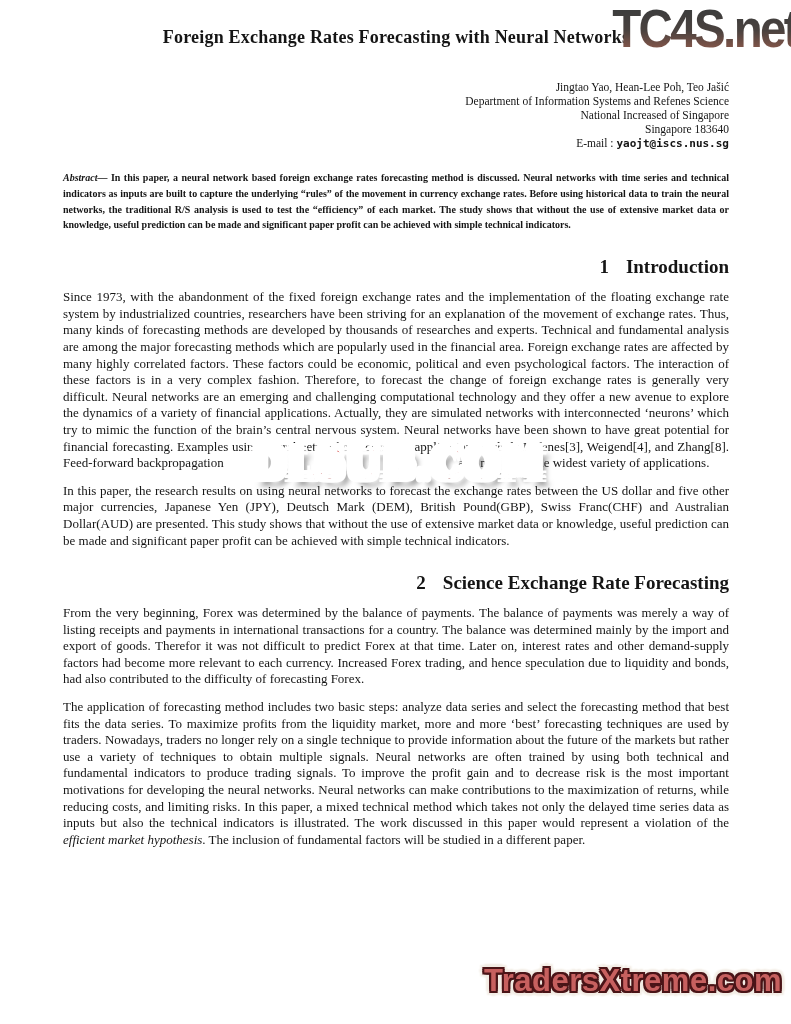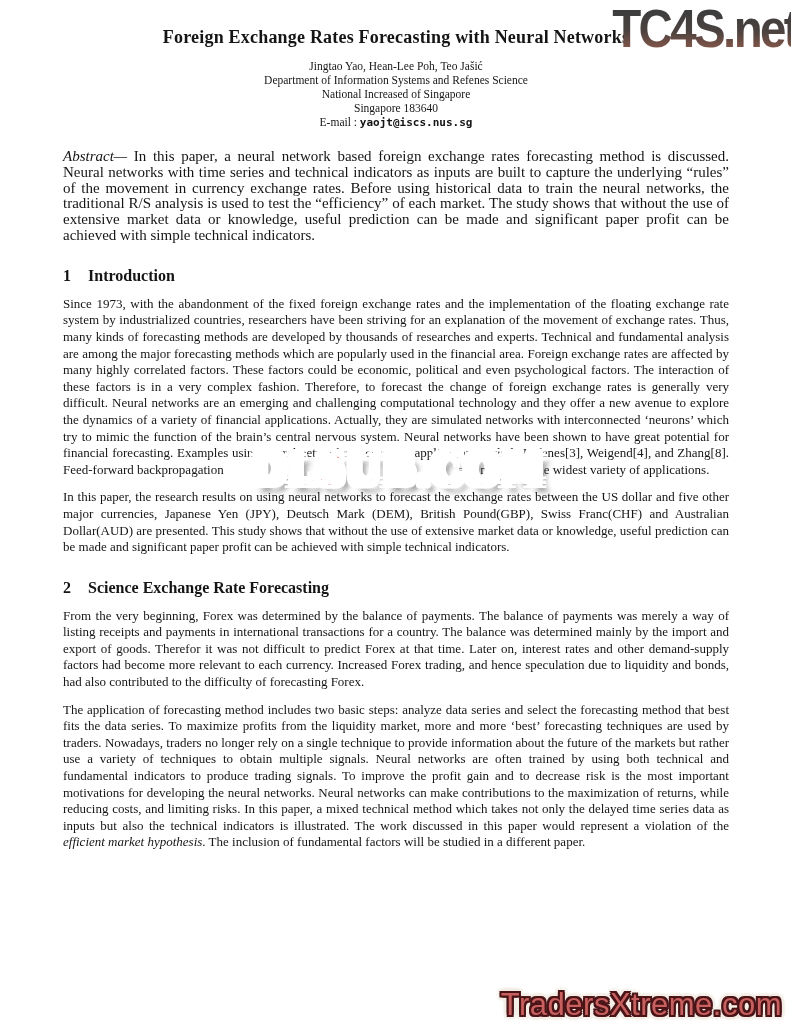--- a/index.html
+++ b/index.html
@@ -16,42 +16,43 @@
     left:63px; right:62px; top:0;
   }
   .title{
     margin-top:27px;
     text-align:center;
     font-size:18px;
     font-weight:bold;
     letter-spacing:.2px;
   }
   .authors{
-    margin-top:11px;
-    text-align:center;
+    margin-top:32px;
+    text-align:right;
     font-size:11.5px;
     line-height:14px;
   }
   .mono{
     font-family:"DejaVu Sans Mono", monospace;
     font-size:11px;
     font-weight:bold;
   }
   .abstract{
     margin:19px 0 0 0;
-    font-size:15px;
-    font-weight:normal;
+    font-size:10px;
+    font-weight:bold;
     line-height:15.8px;
     text-align:justify;
   }
   .abstract .abs-label{ font-style:italic; }
   .sec-heading{
-    margin:23px 0 0 0;
-    font-size:16px;
+    margin:23px 0 0 16px;
+    font-size:19px;
     font-weight:bold;
+    text-align:right;
   }
   .sec-num{ margin-right:17px; }
   p.body{
     margin:11px 0 0 0;
     font-size:13px;
     line-height:16.6px;
     text-align:justify;
   }
   .para-watermarked{ position:relative; }
   .wm-gap{
@@ -93,23 +94,23 @@
       7px 8px 5px rgba(70,70,70,.5);
   }
   .wm-dlsub .gloss{
     background:linear-gradient(180deg,#ef4b3a 0%, var(--dlsub-red,#c51f1f) 48%, #9c1010 100%);
     -webkit-background-clip:text;
     background-clip:text;
     color:transparent;
   }
   .wm-traders{
     position:absolute;
-    right:9px; bottom:2px;
+    right:9px; bottom:26px;
     font-family:"Liberation Sans", sans-serif;
-    font-weight:normal;
+    font-weight:bold;
     font-size:31px;
     line-height:34px;
     letter-spacing:.5px;
     color:var(--traders-fill,#c75f63);
     text-shadow:
       -2px -2px 0 var(--traders-outline,#4a1417), 2px -2px 0 var(--traders-outline,#4a1417),
       -2px 2px 0 var(--traders-outline,#4a1417), 2px 2px 0 var(--traders-outline,#4a1417),
       -2px 0 0 var(--traders-outline,#4a1417), 2px 0 0 var(--traders-outline,#4a1417),
       0 -2px 0 var(--traders-outline,#4a1417), 0 2px 0 var(--traders-outline,#4a1417),
       -4px -4px 2px #f2ece4, 4px -4px 2px #f2ece4,

